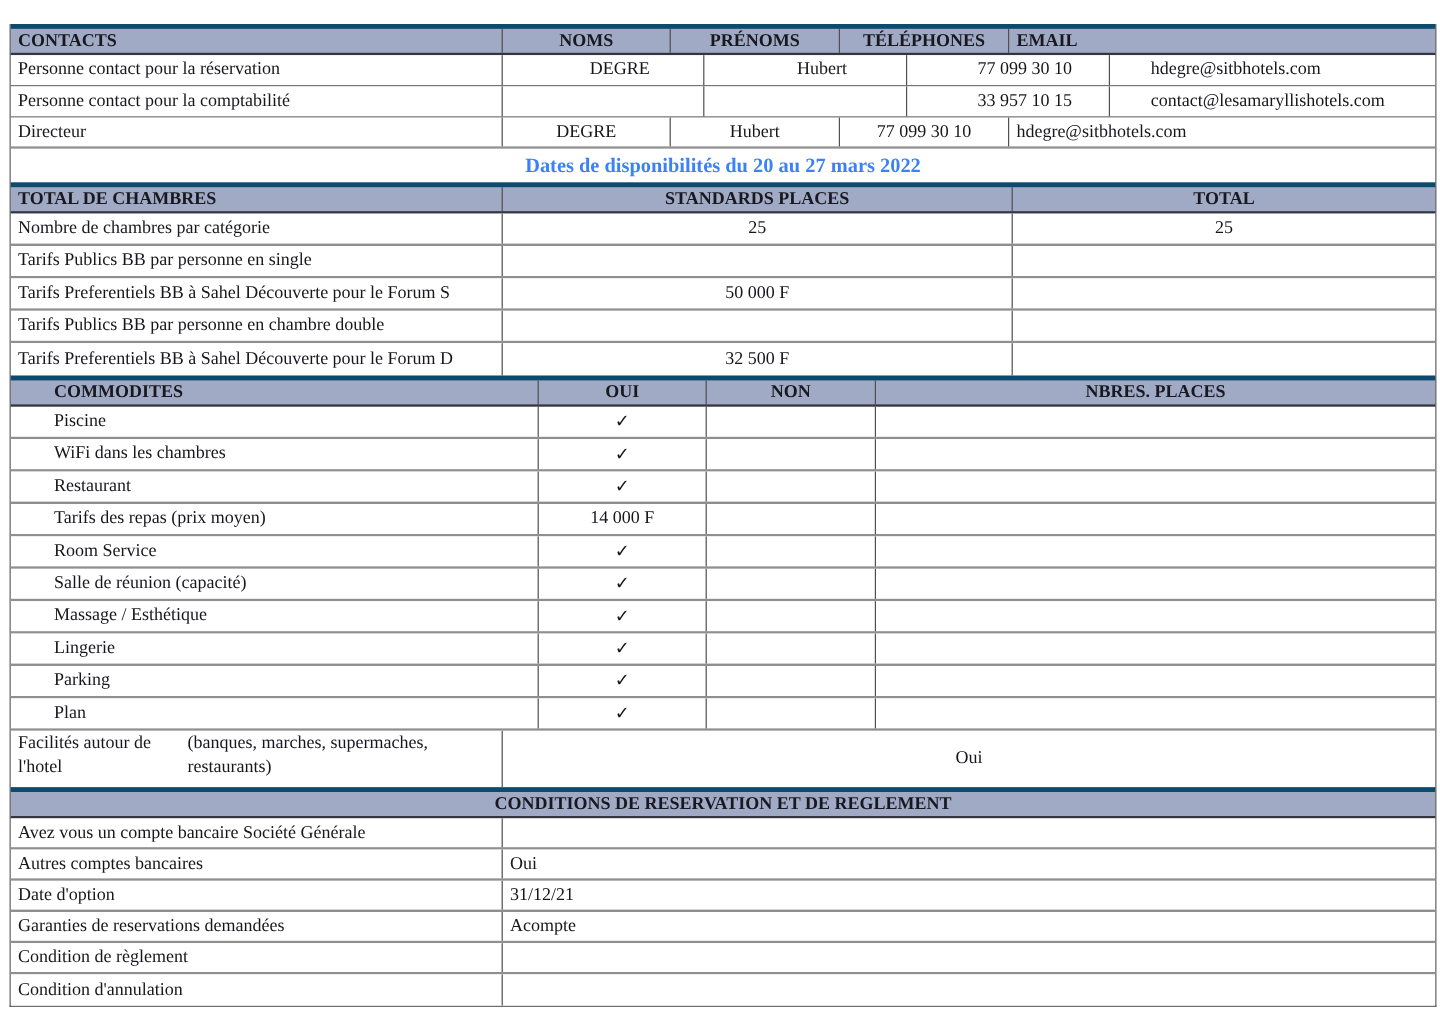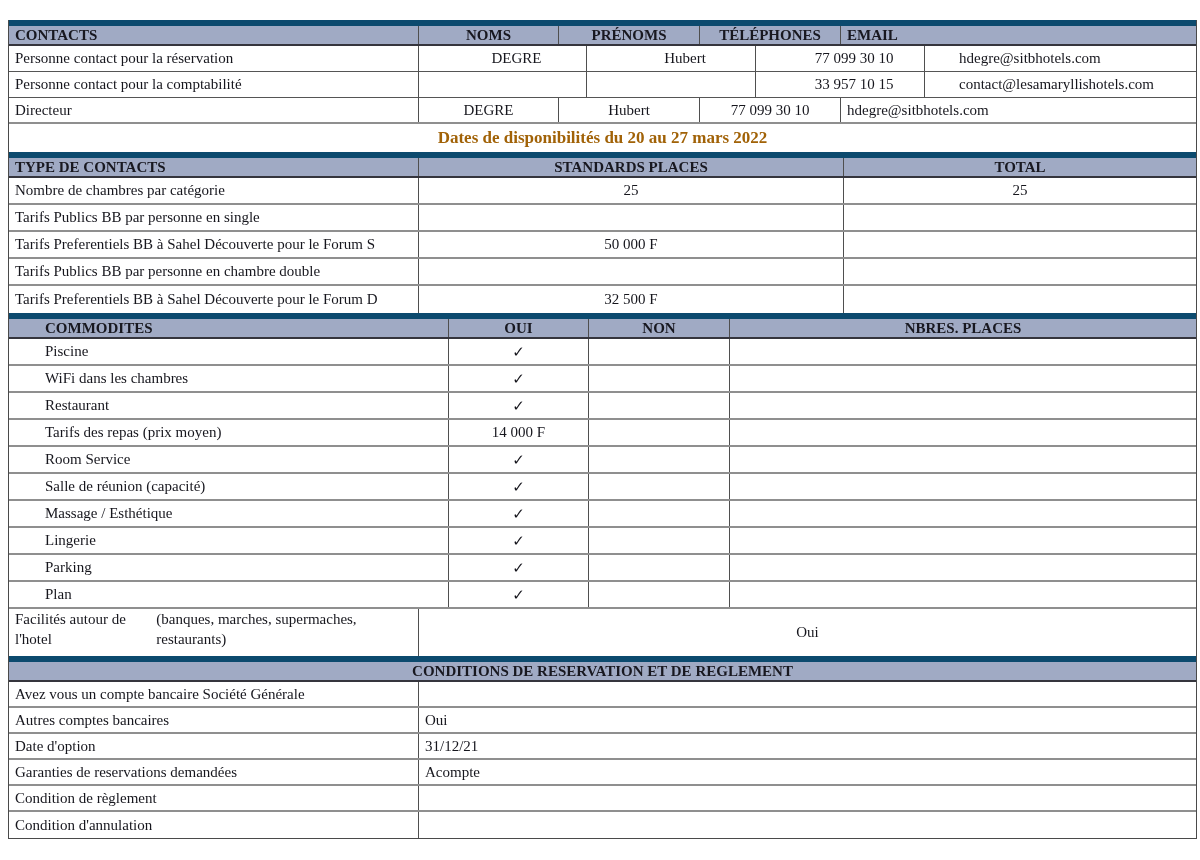--- a/index.html
+++ b/index.html
@@ -22,21 +22,21 @@
   .g-contacts { grid-template-columns:410px 140px 141px 141px 1fr; }
   .g-rooms    { grid-template-columns:410px 425px 1fr; }
   .g-amen     { grid-template-columns:410px 140px 141px 1fr;padding-left:30px; }
   .g-cond     { grid-template-columns:410px 1fr; }
   .h26 { height:26px; }
   .h27 { height:27px; }
   .h47 { height:47px; }
 
   .band {
     background:#a0aac4;
-    border-top:6px solid #0c4a6e;
+    border-top:4px solid #0c4a6e;
     border-bottom:2px solid #35353d;
   }
   .band .cell { font-weight:bold; color:#181820; }
 
   .cell {
     display:flex; align-items:center;
     padding:0 6px;
     font-size:15px;
     overflow:hidden; white-space:nowrap;
     border-right:1px solid #4f4f4f;
@@ -44,21 +44,21 @@
   .cell:last-child { border-right:none; }
   .center { justify-content:center; }
 
   .b-thin  { border-bottom:1px solid #555555;gap:28px; }
   .b-gray  { border-bottom:2px solid #8f8f8f; }
 
   .date-row {
     height:28px;
     display:flex; align-items:center; justify-content:center;
     font-weight:bold; font-size:17px;
-    color:#a16207;
+    color:#3b82f6;
     background:#ffffff;
   }
 
   .two-line {
     align-items:flex-start;
     justify-content:center;
     white-space:normal;
     line-height:1.35;
   }
   .check { font-size:15px; }
@@ -94,21 +94,21 @@
     <div class="cell">Directeur</div>
     <div class="cell center">DEGRE</div>
     <div class="cell center">Hubert</div>
     <div class="cell center">77 099 30 10</div>
     <div class="cell">hdegre@sitbhotels.com</div>
   </div>
 
   <div class="date-row">Dates de disponibilités du 20 au 27 mars 2022</div>
 
   <div class="row g-rooms band h26">
-    <div class="cell">TYPE DE CONTACTS</div>
+    <div class="cell">TOTAL DE CHAMBRES</div>
     <div class="cell center">STANDARDS PLACES</div>
     <div class="cell center">TOTAL</div>
   </div>
 
   <div class="row g-rooms h27 b-gray">
     <div class="cell">Nombre de chambres par catégorie</div>
     <div class="cell center">25</div>
     <div class="cell center">25</div>
   </div>
   <div class="row g-rooms h27 b-gray">

